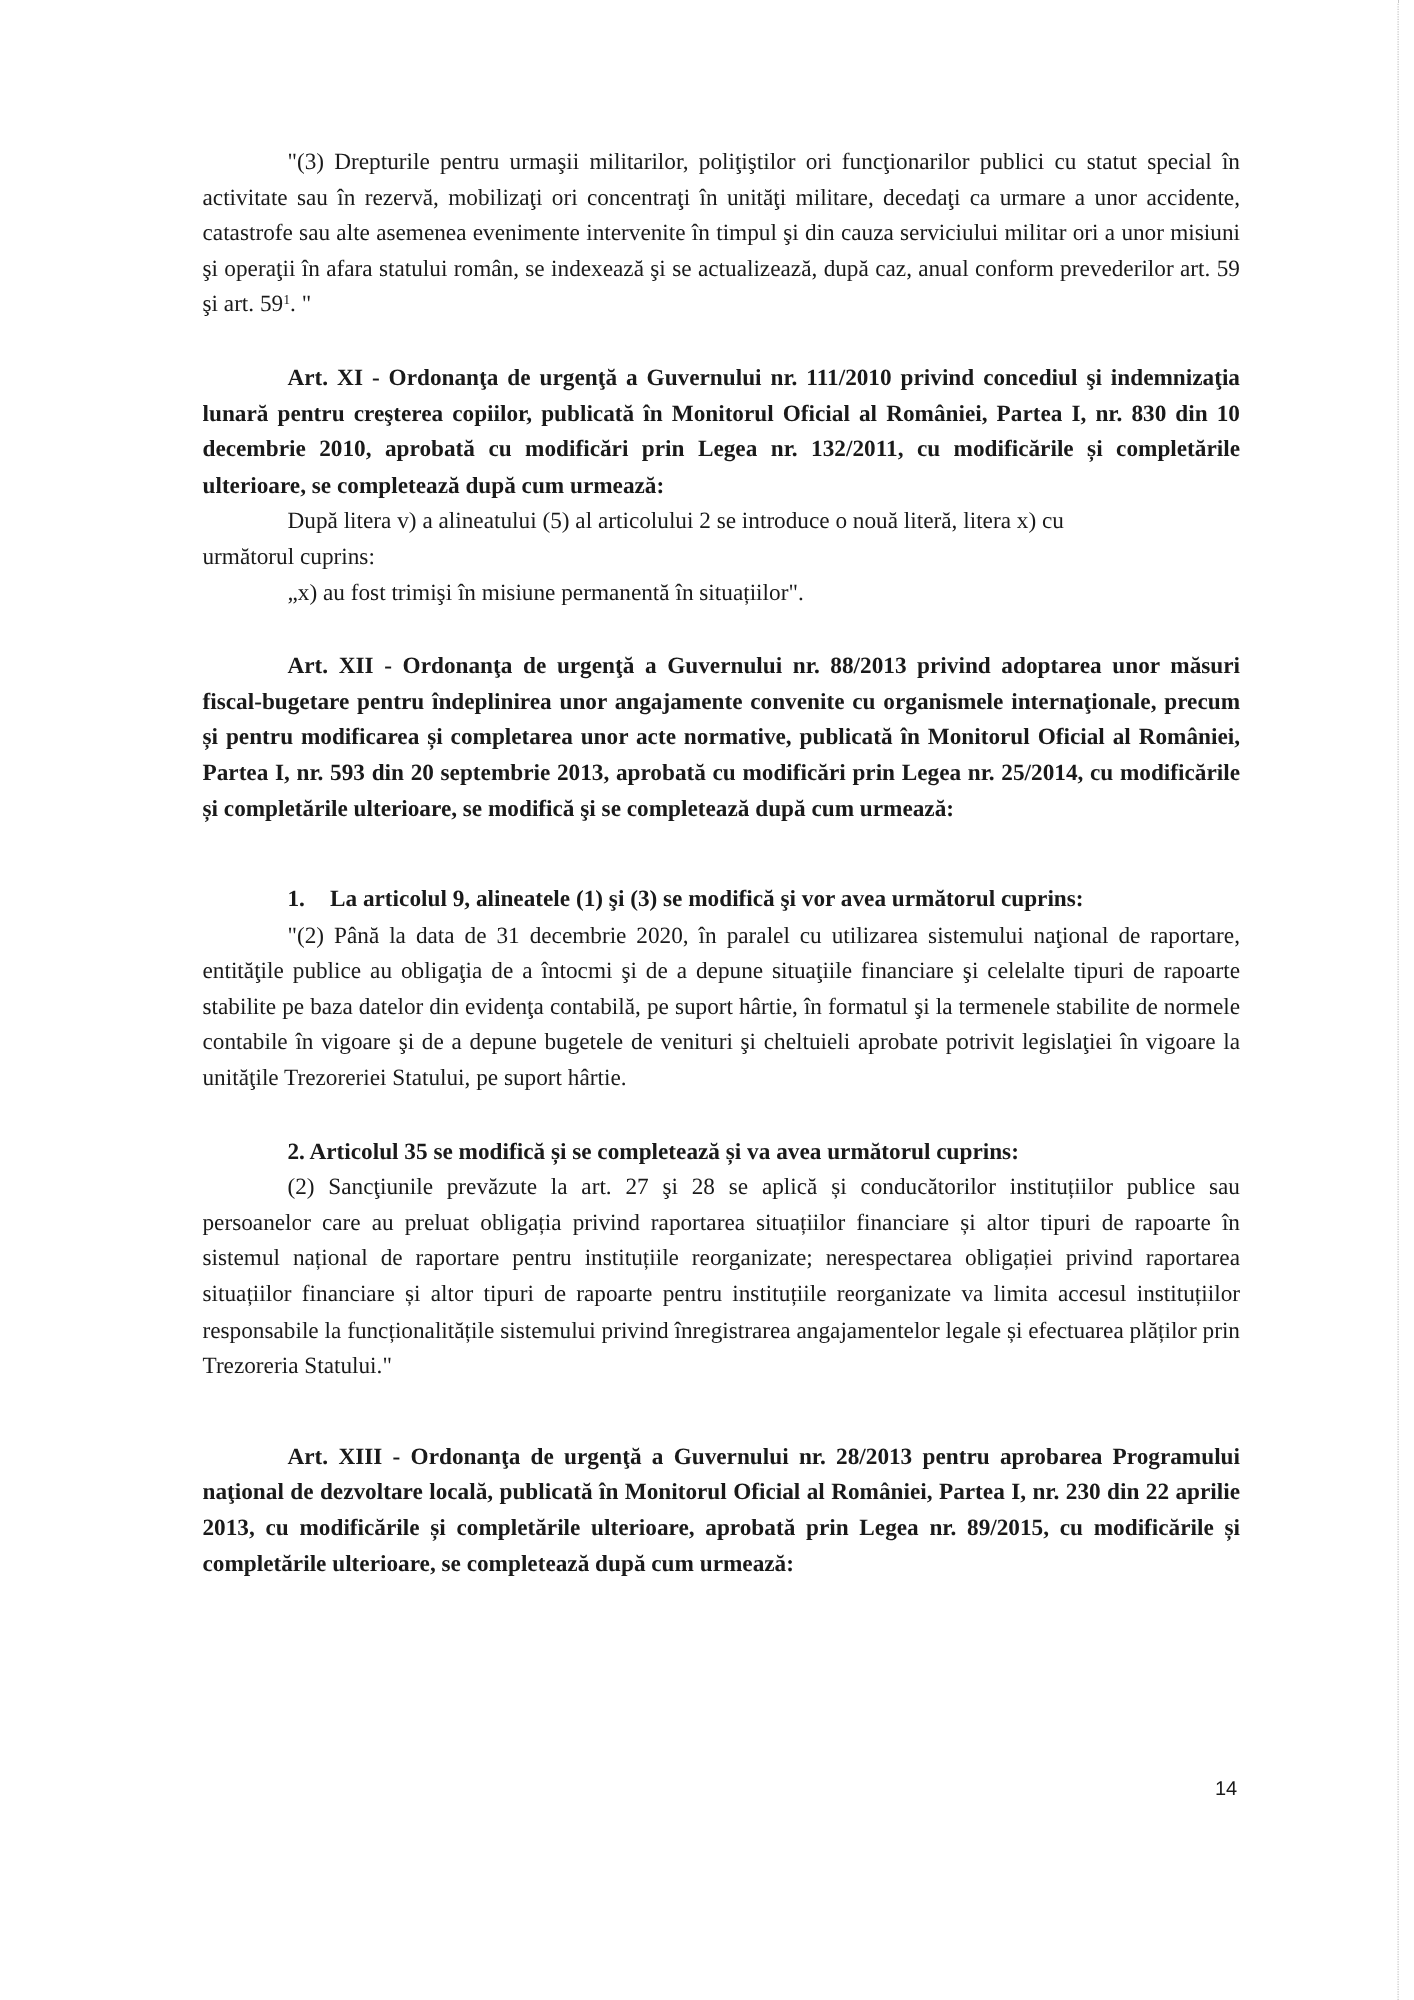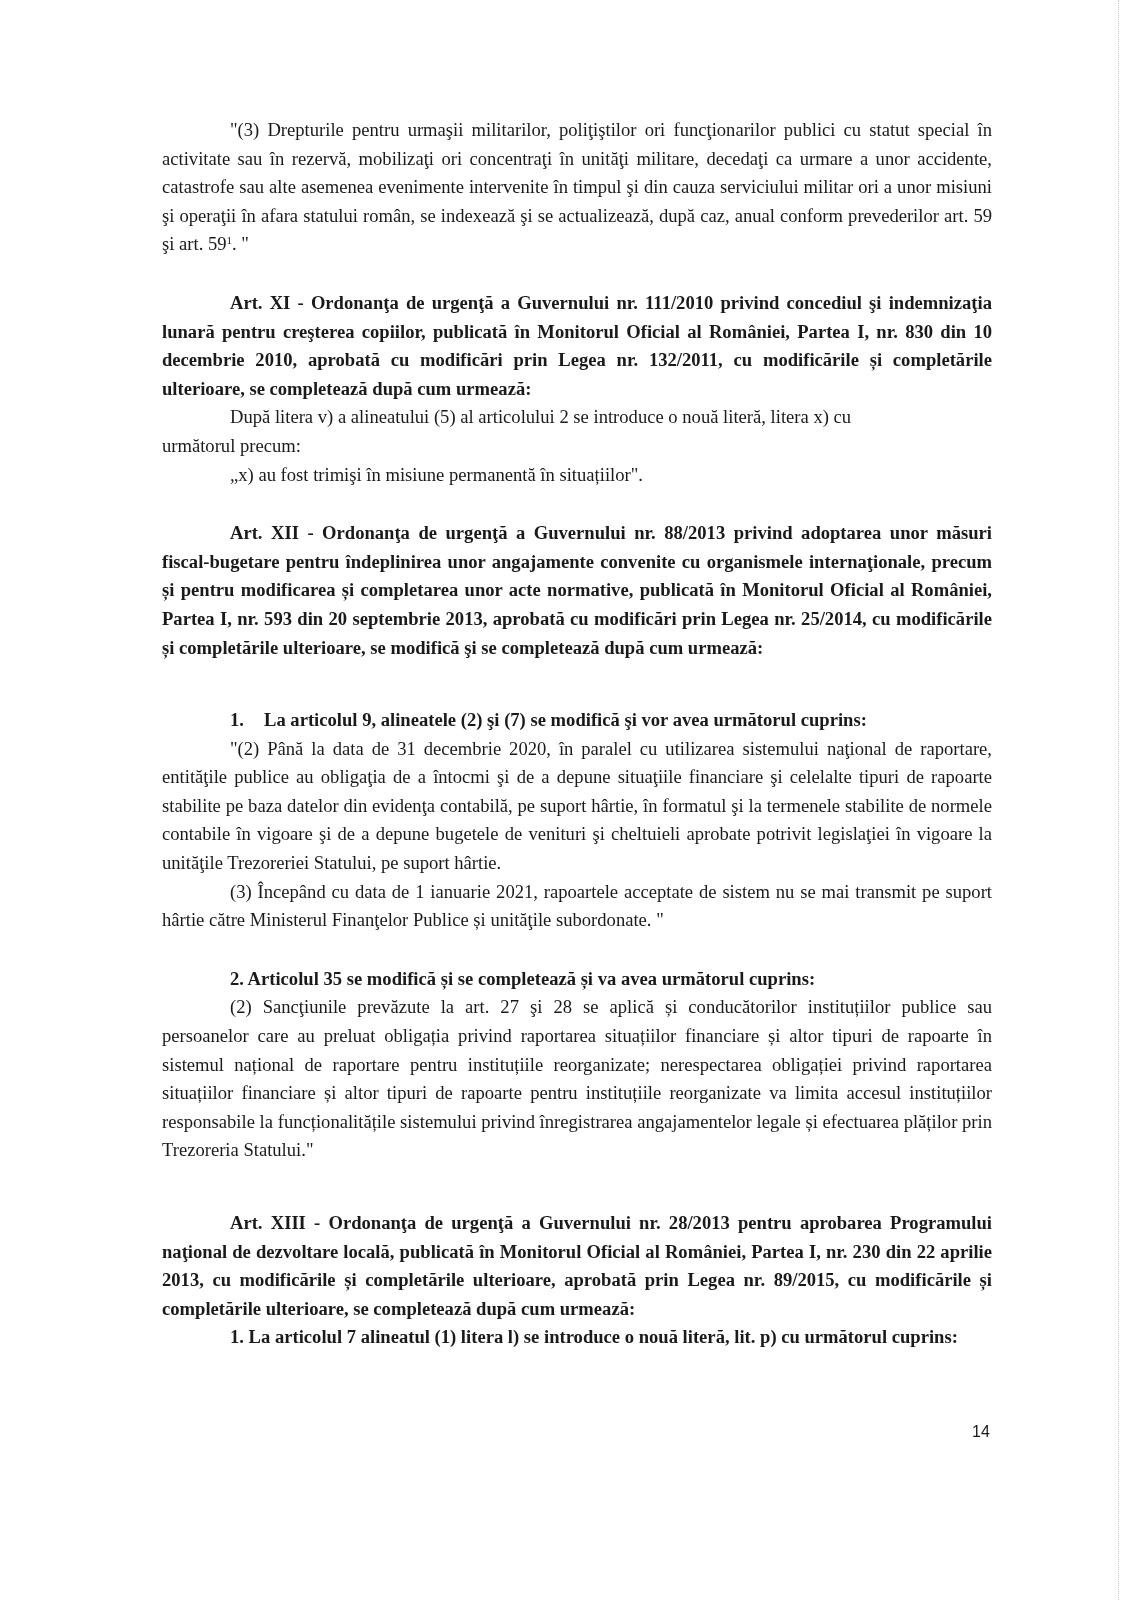--- a/index.html
+++ b/index.html
@@ -33,29 +33,27 @@
 <body>
 
 <div class="edge-line"></div>
 
 <div class="page">
 
   <p class="ind"><span>"(3) Drepturile pentru urmaşii militarilor, poliţiştilor ori funcţionarilor publici cu statut special în activitate sau în rezervă, mobilizaţi ori concentraţi în unităţi militare, decedaţi ca urmare a unor accidente, catastrofe sau alte asemenea evenimente intervenite în timpul şi din cauza serviciului militar ori a unor misiuni şi operaţii în afara statului român, se indexează şi se actualizează, după caz, anual conform prevederilor art. 59 şi art. 59</span><sup>1</sup><span>. "</span></p>
 
   <p class="ind b gap-l">Art. XI - Ordonanţa de urgenţă a Guvernului nr. 111/2010 privind concediul şi indemnizaţia lunară pentru creşterea copiilor, publicată în Monitorul Oficial al României, Partea I, nr. 830 din 10 decembrie 2010, aprobată cu modificări prin Legea nr. 132/2011, cu modificările și completările ulterioare, se completează după cum urmează:</p>
   <p class="ind" style="text-align:left">După litera v) a alineatului (5) al articolului 2 se introduce o nouă literă, litera x) cu</p>
-  <p>următorul precum:</p>
+  <p>următorul cuprins:</p>
   <p class="ind">„x) au fost trimişi în misiune permanentă în situațiilor".</p>
 
   <p class="ind b gap-l">Art. XII - Ordonanţa de urgenţă a Guvernului nr. 88/2013 privind adoptarea unor măsuri fiscal-bugetare pentru îndeplinirea unor angajamente convenite cu organismele internaţionale, precum și pentru modificarea și completarea unor acte normative, publicată în Monitorul Oficial al României, Partea I, nr. 593 din 20 septembrie 2013, aprobată cu modificări prin Legea nr. 25/2014, cu modificările și completările ulterioare, se modifică şi se completează după cum urmează:</p>
 
-  <p class="ind b gap-xl item1"><span class="num">1.</span><span>La articolul 9, alineatele (2) şi (7) se modifică şi vor avea următorul cuprins:</span></p>
+  <p class="ind b gap-xl item1"><span class="num">1.</span><span>La articolul 9, alineatele (1) şi (3) se modifică şi vor avea următorul cuprins:</span></p>
   <p class="ind">"(2) Până la data de 31 decembrie 2020, în paralel cu utilizarea sistemului naţional de raportare, entităţile publice au obligaţia de a întocmi şi de a depune situaţiile financiare şi celelalte tipuri de rapoarte stabilite pe baza datelor din evidenţa contabilă, pe suport hârtie, în formatul şi la termenele stabilite de normele contabile în vigoare şi de a depune bugetele de venituri şi cheltuieli aprobate potrivit legislaţiei în vigoare la unităţile Trezoreriei Statului, pe suport hârtie.</p>
-  <p class="ind">(3) Începând cu data de 1 ianuarie 2021, rapoartele acceptate de sistem nu se mai transmit pe suport hârtie către Ministerul Finanţelor Publice și unităţile subordonate. "</p>
 
   <p class="ind b gap-l">2. Articolul 35 se modifică și se completează și va avea următorul cuprins:</p>
   <p class="ind">(2) Sancţiunile prevăzute la art. 27 şi 28 se aplică și conducătorilor instituțiilor publice sau persoanelor care au preluat obligația privind raportarea situațiilor financiare și altor tipuri de rapoarte în sistemul național de raportare pentru instituțiile reorganizate; nerespectarea obligației privind raportarea situațiilor financiare și altor tipuri de rapoarte pentru instituțiile reorganizate va limita accesul instituțiilor responsabile la funcționalitățile sistemului privind înregistrarea angajamentelor legale și efectuarea plăților prin Trezoreria Statului."</p>
 
   <p class="ind b gap-xl">Art. XIII - Ordonanţa de urgenţă a Guvernului nr. 28/2013 pentru aprobarea Programului naţional de dezvoltare locală, publicată în Monitorul Oficial al României, Partea I, nr. 230 din 22 aprilie 2013, cu modificările și completările ulterioare, aprobată prin Legea nr. 89/2015, cu modificările și completările ulterioare, se completează după cum urmează:</p>
-  <p class="ind b">1. La articolul 7 alineatul (1) litera l) se introduce o nouă literă, lit. p) cu următorul cuprins:</p>
 </div>
 
 <div class="page-number">14</div>
 
 </body></html>

